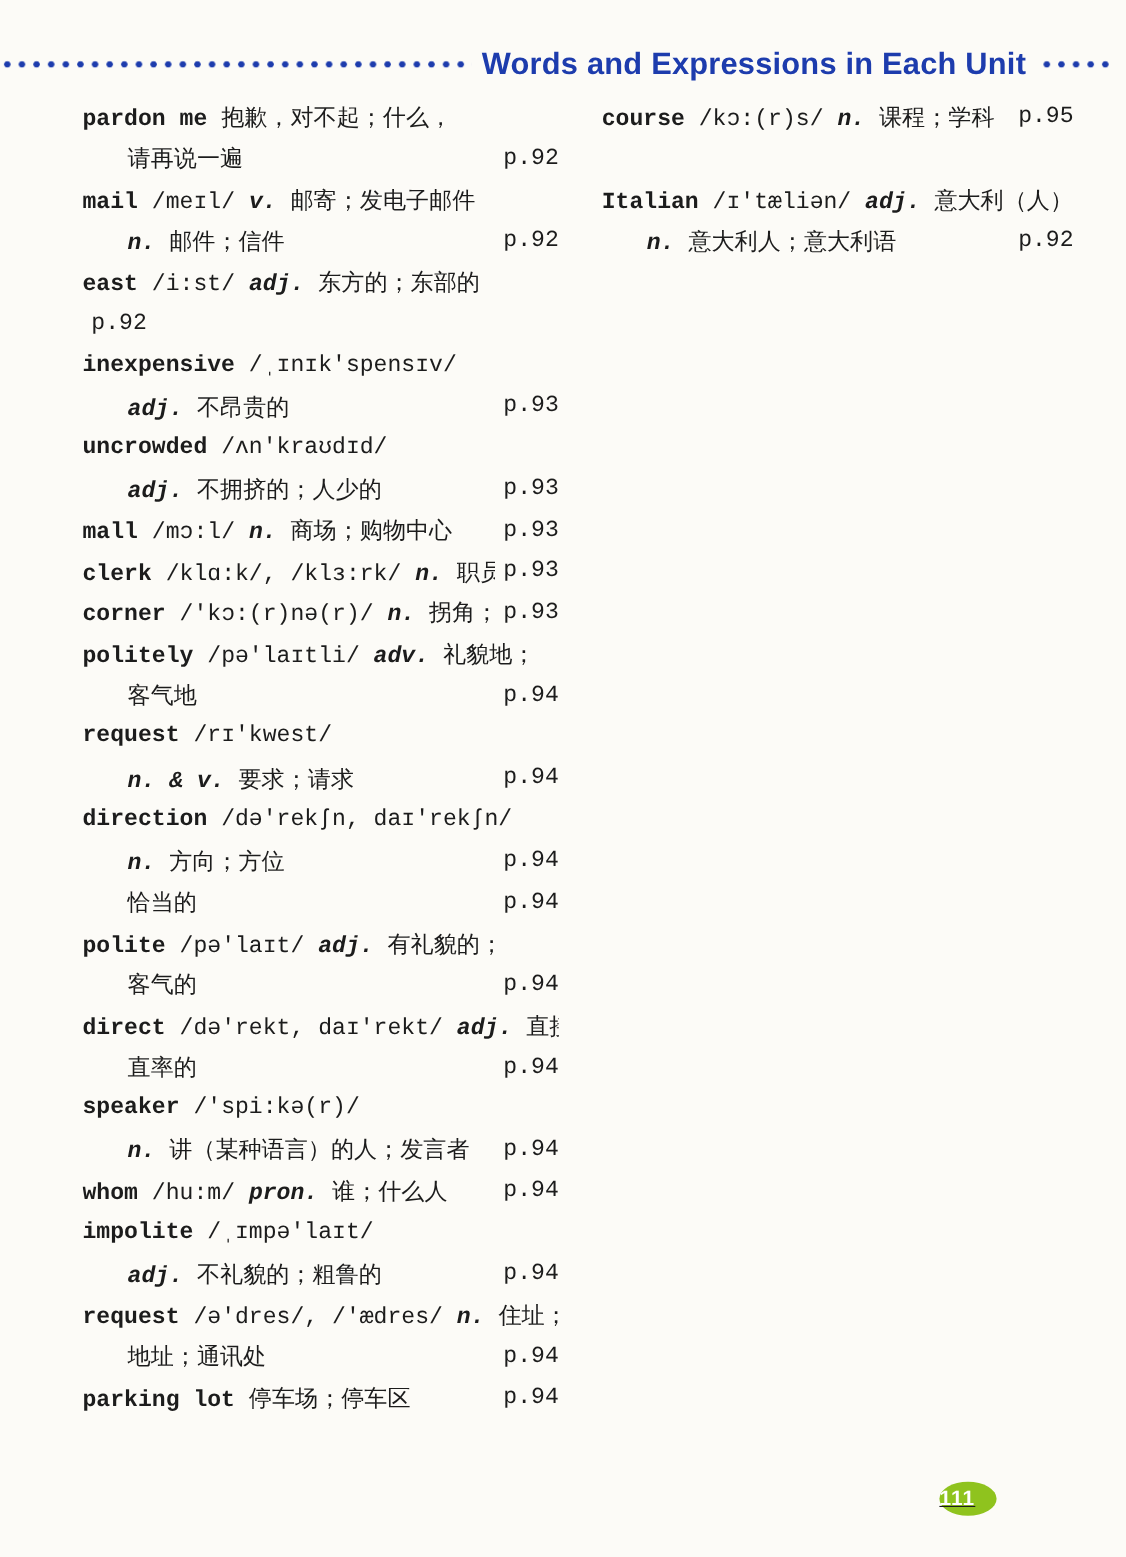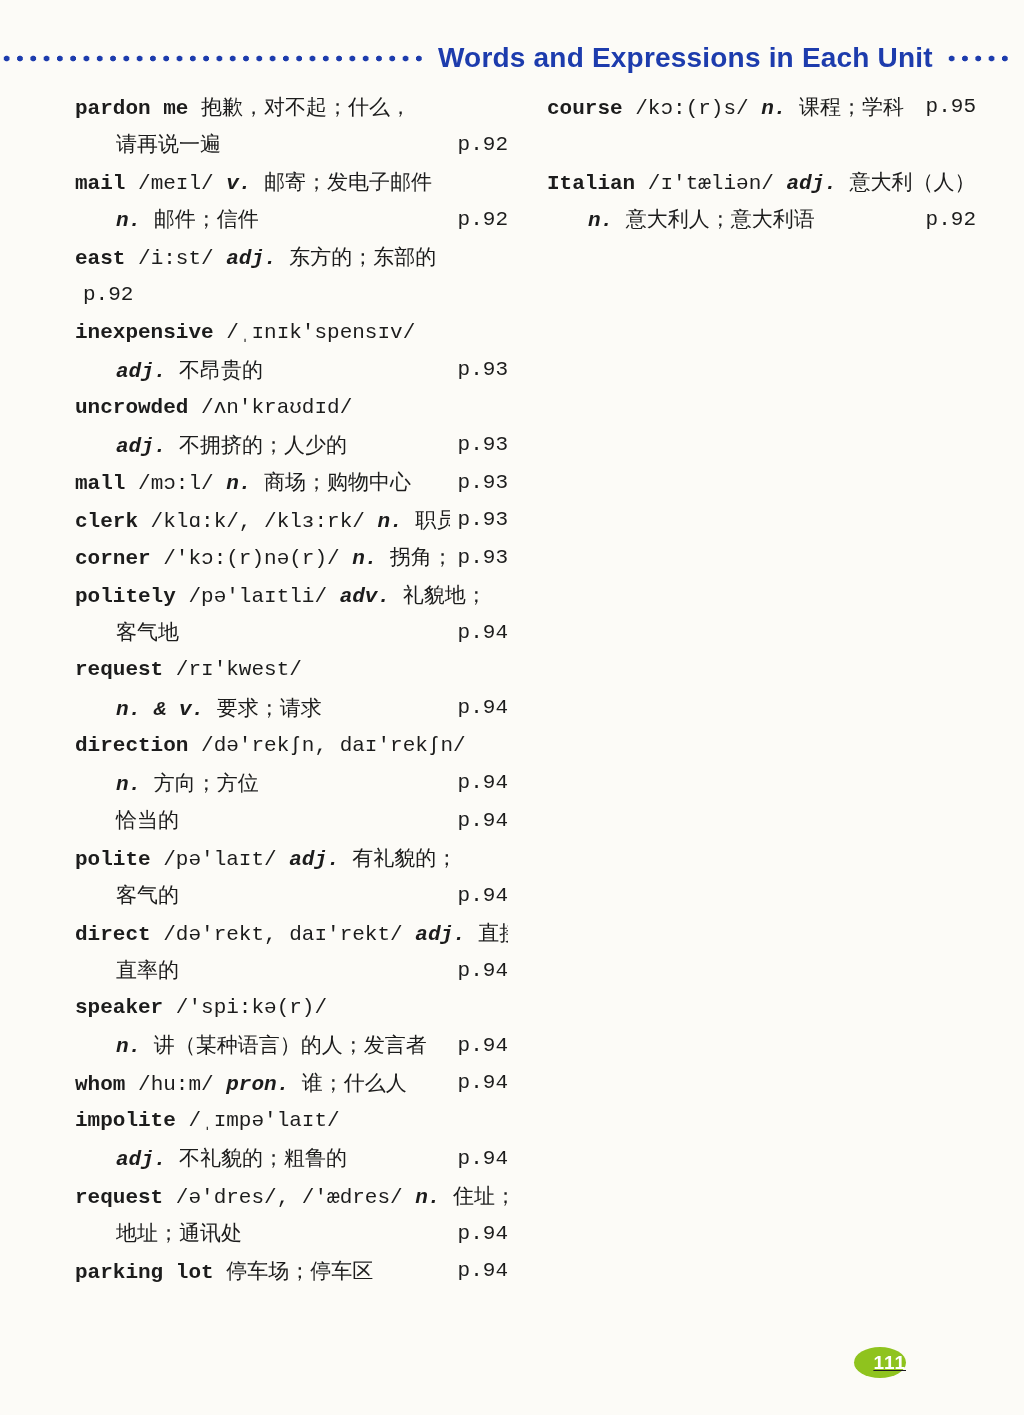--- a/index.html
+++ b/index.html
@@ -60,21 +60,21 @@
   .cn  { font-weight: normal; }
   
   .badge {
     position: absolute;
     left: 854px; top: 1347px;
     width: 52px; height: 31px;
     background: #8fc31e;
     border-radius: 50%;
     display: flex;
     align-items: center;
-    justify-content: flex-end;
+    justify-content: flex-start;
     text-decoration: underline;
   }
   .badge span {
     font-family: "Liberation Sans", "DejaVu Sans", sans-serif;
     font-weight: bold;
     font-size: 19px;
     color: #ffffff;
     letter-spacing: 1px;
   }
 </style>

